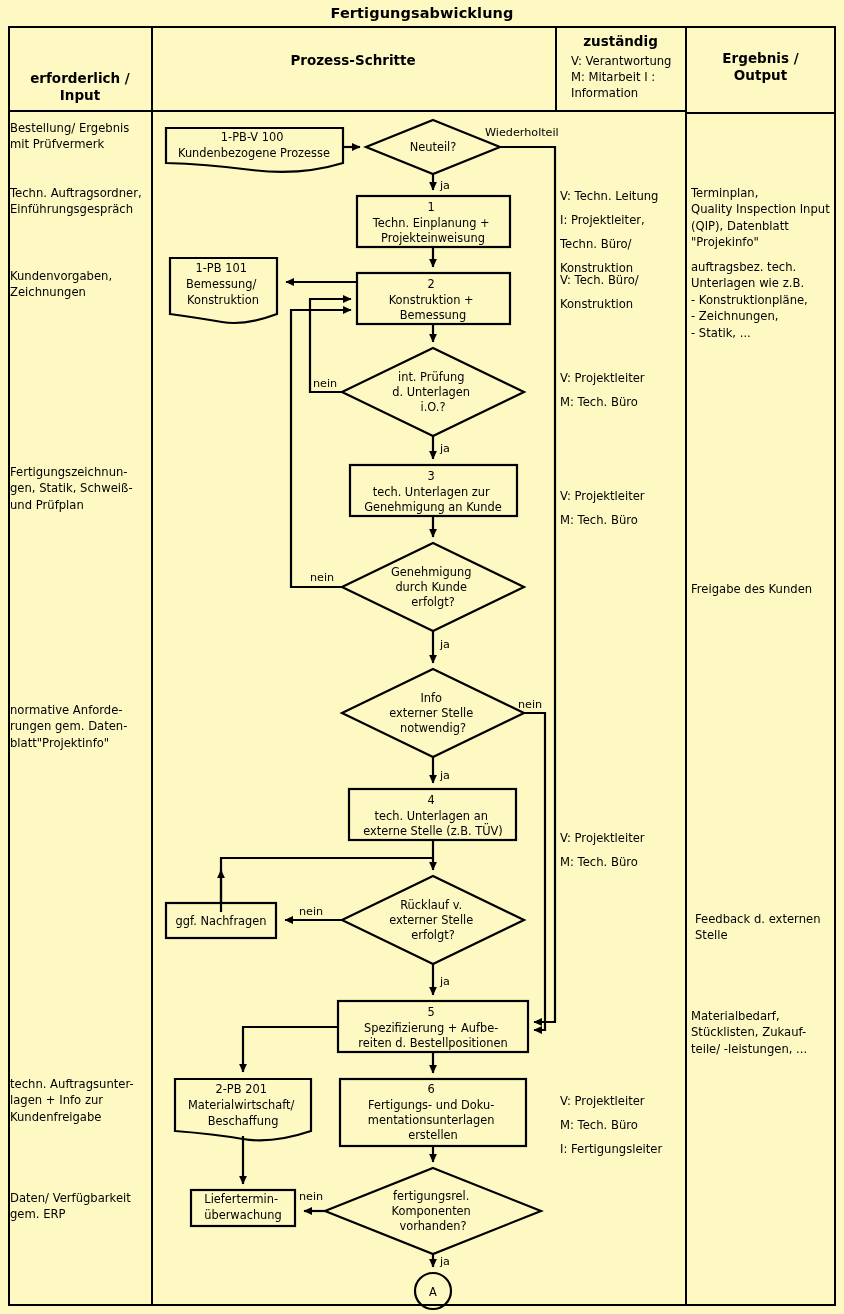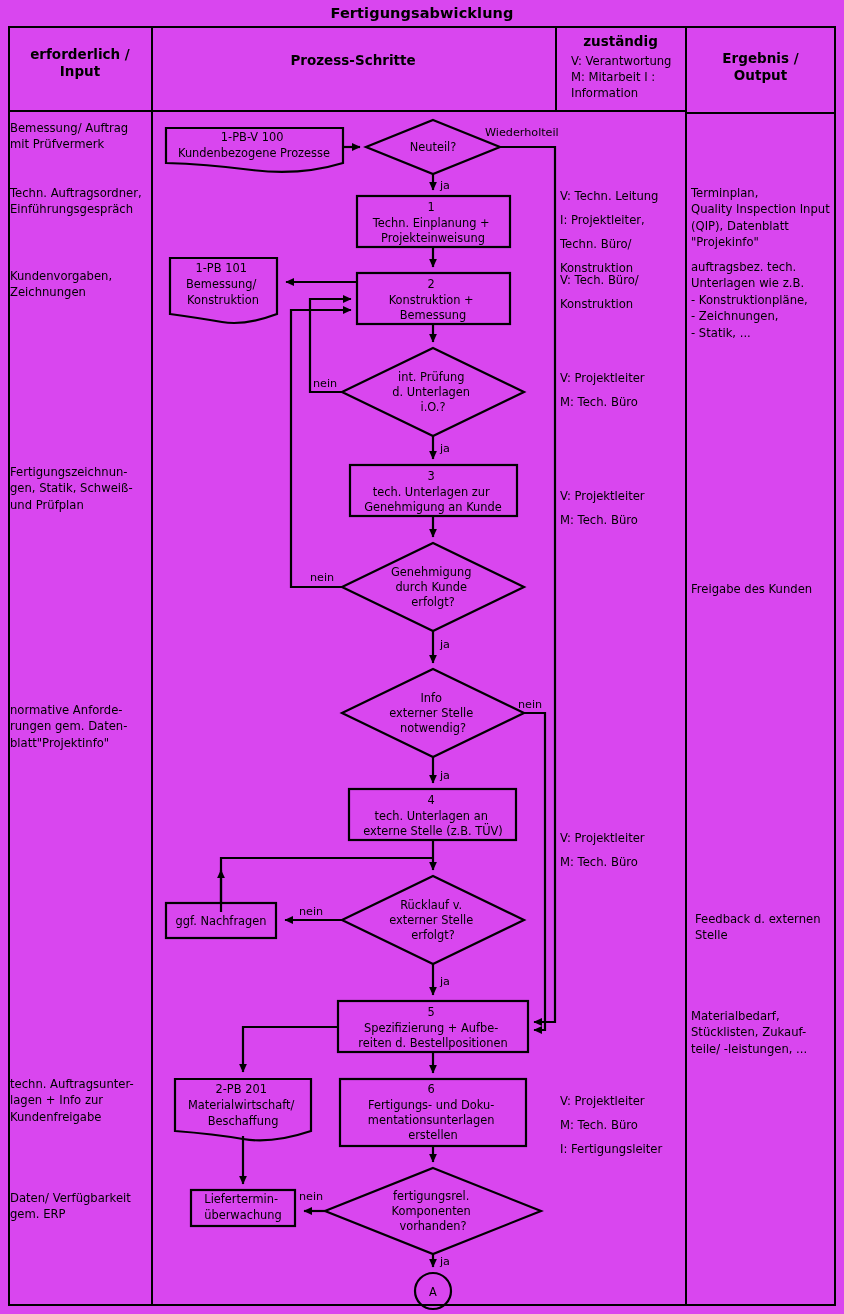--- a/index.html
+++ b/index.html
@@ -1,17 +1,17 @@
 <!DOCTYPE html>
 <html><head>
 <meta charset="utf-8">
 <style>
   html,body{margin:0;padding:0;background:#ffffff;}
   body{font-family:"DejaVu Sans","Liberation Sans",sans-serif;color:#000;}
-  #page{position:relative;width:844px;height:1314px;overflow:hidden;background:#d946ef;}
+  #page{position:relative;width:844px;height:1314px;overflow:hidden;background:#fef9c3;}
 
   
   .doc-title{
     position:absolute;left:0;top:0;width:844px;height:26px;
     display:flex;align-items:center;justify-content:center;
     font-size:14.5px;font-weight:bold;letter-spacing:.1px;
   }
 
   
   .frame{position:absolute;left:8px;top:26px;width:828px;height:1280px;border:2px solid #000;box-sizing:border-box;}
@@ -40,38 +40,38 @@
   <div class="doc-title">Fertigungsabwicklung</div>
 
   <div class="frame"></div>
   <div class="vline" style="left:151px;top:26px;height:1280px;"></div>
   <div class="vline" style="left:555px;top:26px;height:86px;"></div>
   <div class="vline" style="left:685px;top:26px;height:1280px;"></div>
   <div class="hline" style="left:8px;top:110px;width:679px;"></div>
   <div class="hline" style="left:685px;top:112px;width:151px;"></div>
 
   <div class="hdr" style="left:10px;top:46px;width:140px;">
-    <div class="big" style="white-space:pre-line;">erforderlich /
+    <div class="big" style="white-space:pre-line;margin-top:24px;">erforderlich /
 Input</div>
   </div>
   <div class="hdr" style="left:153px;top:52px;width:400px;">
     <div class="big">Prozess-Schritte</div>
   </div>
   <div class="hdr" style="left:557px;top:33px;width:127px;">
     <div class="big">zuständig</div>
     <div class="sub" style="margin-top:3px;padding-left:14px;">V: Verantwortung
 M: Mitarbeit
 I : Information</div>
   </div>
   <div class="hdr" style="left:687px;top:50px;width:147px;">
     <div class="big" style="white-space:pre-line;">Ergebnis /
 Output</div>
   </div>
 
-  <div class="coltext" style="left:10px;top:120px;width:140px;">Bemessung/ Auftrag
+  <div class="coltext" style="left:10px;top:120px;width:140px;">Bestellung/ Ergebnis
 mit Prüfvermerk</div>
   <div class="coltext" style="left:10px;top:185px;width:145px;">Techn. Auftragsordner,
 Einführungsgespräch</div>
   <div class="coltext" style="left:10px;top:268px;width:140px;">Kundenvorgaben,
 Zeichnungen</div>
   <div class="coltext" style="left:10px;top:464px;width:145px;">Fertigungszeichnun-
 gen, Statik, Schweiß-
 und Prüfplan</div>
   <div class="coltext" style="left:10px;top:702px;width:145px;">normative Anforde-
 rungen gem. Daten-

